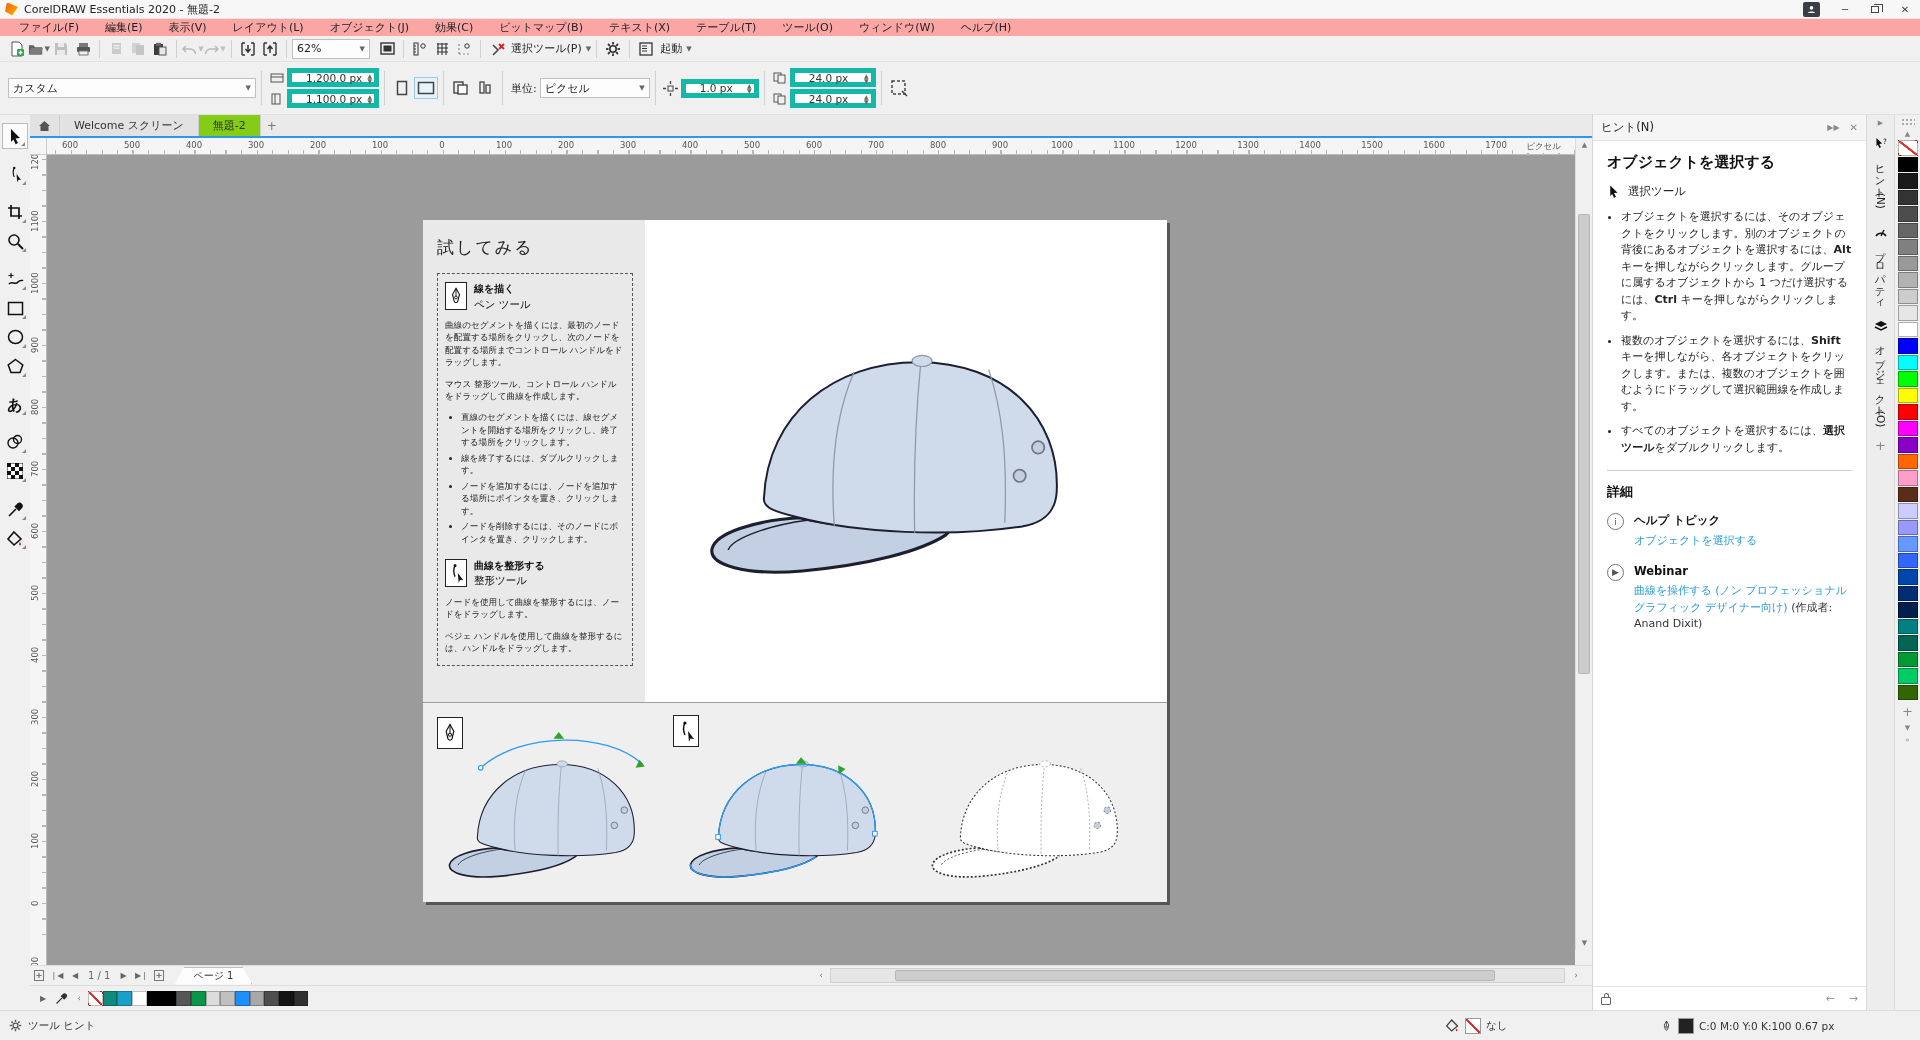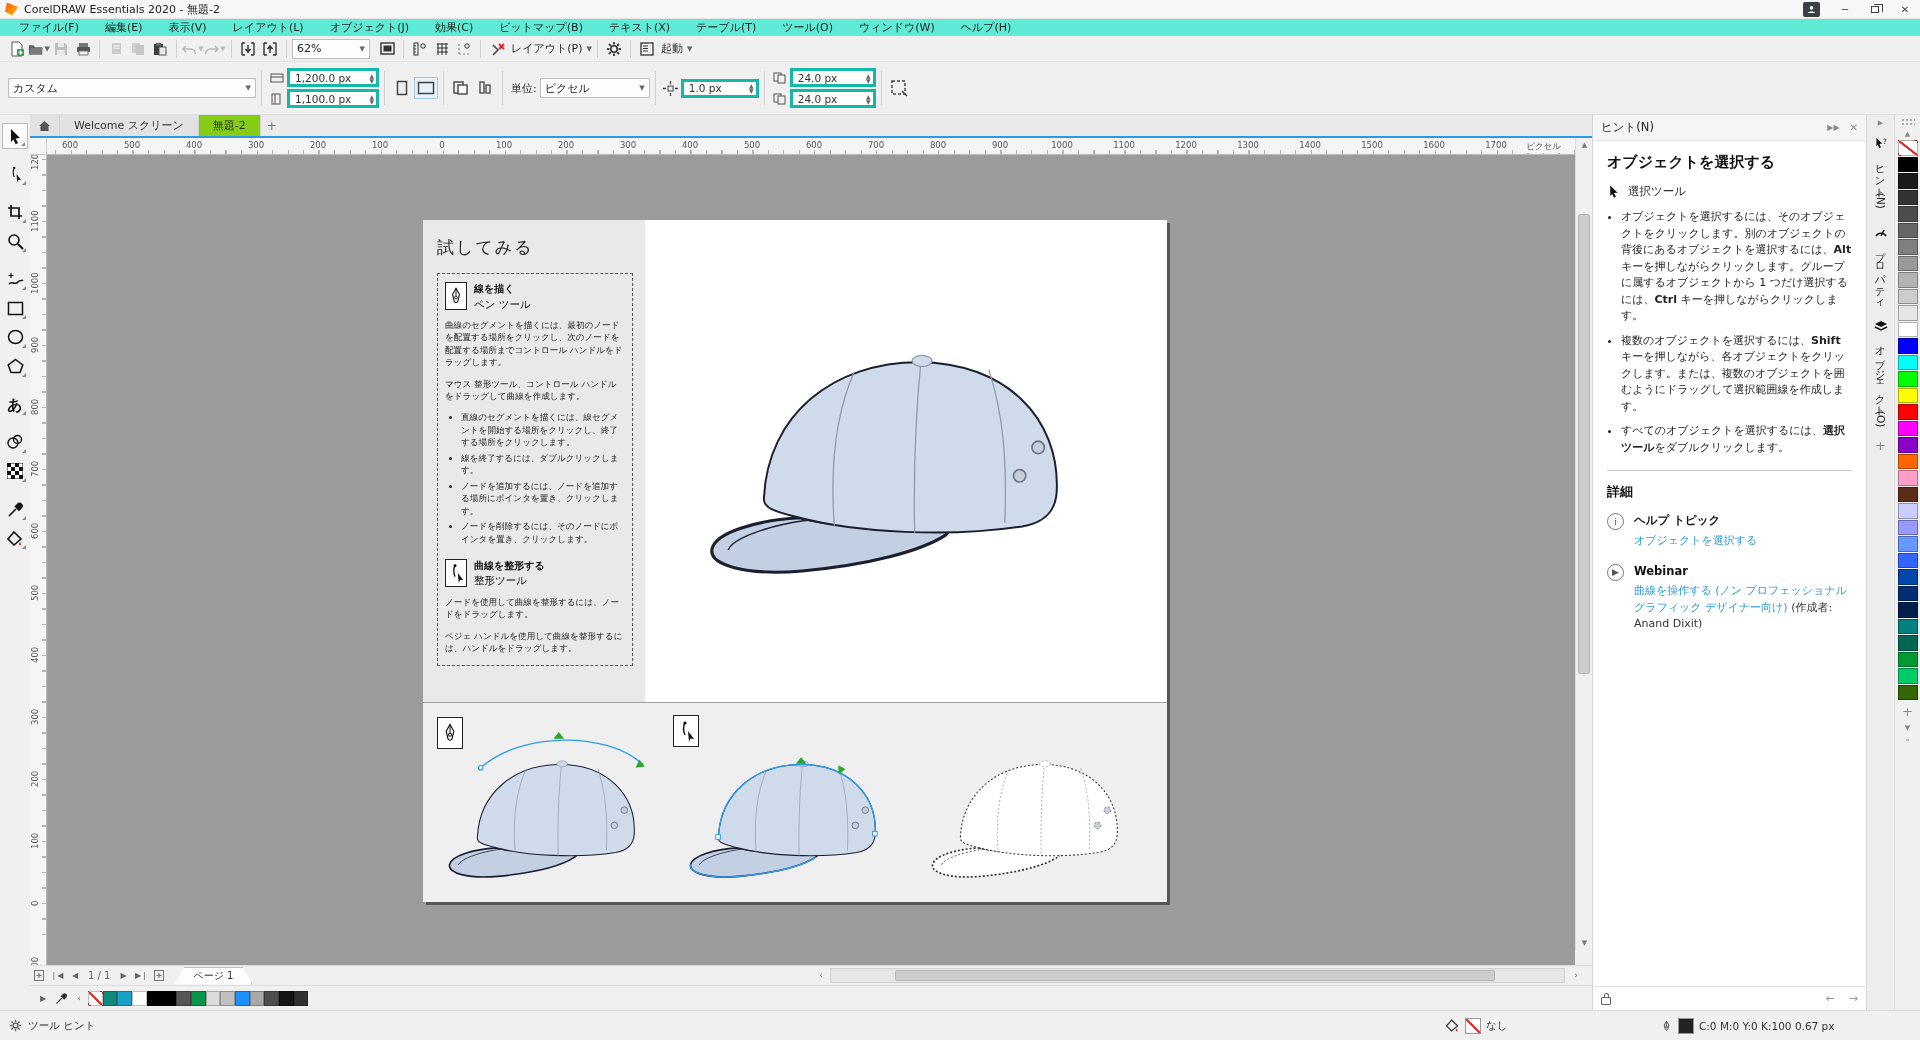--- a/index.html
+++ b/index.html
@@ -11,34 +11,34 @@
   
   #titlebar{left:0;top:0;width:1920px;height:19px;background:#f7f7f7;display:flex;align-items:center;border-bottom:1px solid #e4e4e4;}
   #applogo{width:13px;height:13px;margin:0 6px 0 5px;background:linear-gradient(135deg,#ff5a00 0%,#ff9500 60%,#ffc400 100%);clip-path:polygon(15% 0,100% 35%,55% 100%,0 70%);}
   #apptitle{font-size:11px;color:#222;}
   .winbtn{width:30px;height:18px;display:flex;align-items:center;justify-content:center;font-size:10px;color:#444;}
   #userbadge{width:17px;height:15px;background:#3a3f46;border-radius:2px;margin-right:10px;display:flex;align-items:center;justify-content:center;}
   #userbadge svg{display:block;}
   .restore-glyph{width:8px;height:7px;border:1px solid #444;position:relative;}
   .restore-glyph:before{content:"";position:absolute;left:2px;top:-3px;width:8px;height:7px;border:1px solid #444;border-bottom:none;border-left:none;}
   
-  #menubar{left:0;top:19px;width:1920px;height:17px;background:#5eead4;display:flex;align-items:center;padding-left:6px;gap:0;}
+  #menubar{left:0;top:19px;width:1920px;height:17px;background:#fca5a5;display:flex;align-items:center;padding-left:6px;gap:0;}
   .menu-item{padding:1px 13px;font-size:11px;color:#222;}
   
   #toolbar{left:0;top:36px;width:1920px;height:26px;background:#f0f0f0;display:flex;align-items:center;padding-left:6px;border-bottom:1px solid #e2e2e2;}
   .tbico{width:22px;height:20px;display:flex;align-items:center;justify-content:center;border-radius:2px;}
   .tbico svg{display:block;}
   .dim{opacity:.35;}
   .drop{font-size:7px;color:#666;margin-left:1px;}
   .combo{height:20px;background:#fdfdfd;border:1px solid #bfbfbf;display:flex;align-items:center;justify-content:space-between;padding:0 4px;font-size:11px;color:#222;}
   .combo .drop{margin-left:6px;}
   .tblabel{font-size:11px;color:#222;margin:0 3px;}
   
   #propbar{left:0;top:62px;width:1920px;height:53px;background:#f0f0f0;display:flex;align-items:center;padding-left:8px;border-bottom:1px solid #e0e0e0;}
-  .spin{height:19px;width:92px;background:#fdfdfd;border:3px solid #14b8a6;display:flex;align-items:center;justify-content:space-between;padding:0 2px 0 5px;font-size:10.5px;}
+  .spin{height:19px;width:92px;background:#fdfdfd;border:5px solid #14b8a6;display:flex;align-items:center;justify-content:space-between;padding:0 2px 0 14px;font-size:10.5px;}
   .spin .arrows{display:flex;flex-direction:column;font-size:6px;line-height:5px;color:#666;}
   .stack{display:flex;flex-direction:column;gap:2px;}
   .pbico{width:20px;height:18px;display:flex;align-items:center;justify-content:center;}
   .tgl{width:24px;height:22px;border:1px solid transparent;display:flex;align-items:center;justify-content:center;}
   .tgl.on{border-color:#9ec9ee;background:#e7f2fb;}
   
   #tabbar{left:30px;top:115px;width:1562px;height:23px;background:#eaeaea;display:flex;align-items:flex-end;border-bottom:2px solid #2999e8;}
   .doctab{height:21px;display:flex;align-items:center;padding:0 14px;font-size:11px;background:#e2e2e2;border-right:1px solid #cfcfcf;color:#333;}
   .doctab.home{padding:0 8px;}
   .doctab.active{background:#84cc16;}
@@ -294,21 +294,21 @@
           <circle cx="10" cy="4" r="2.2" fill="none" stroke="#333"></circle>
         </svg>
       </div>
     <div class="sep"></div>
     <div class="tbico">
         <svg width="17" height="14" viewBox="0 0 17 14">
           <path d="M4,3 L9,8 L4,13" fill="none" stroke="#444" stroke-width="1.5"></path>
           <path d="M10,2 L15,7 M15,2 L10,7" stroke="#d22" stroke-width="1.8"></path>
         </svg>
       </div>
-    <div class="tblabel">レイアウト(P)</div>
+    <div class="tblabel">選択ツール(P)</div>
     <span class="drop">▼</span>
     <div class="sep"></div>
     <div class="tbico">
         <svg width="16" height="16" viewBox="0 0 16 16">
           <circle cx="8" cy="8" r="3.2" fill="none" stroke="#333" stroke-width="1.6"></circle>
           <g stroke="#333" stroke-width="1.8">
             <line x1="8" y1="1" x2="8" y2="3.5"></line>
             <line x1="8" y1="12.5" x2="8" y2="15"></line>
             <line x1="1" y1="8" x2="3.5" y2="8"></line>
             <line x1="12.5" y1="8" x2="15" y2="8"></line>

